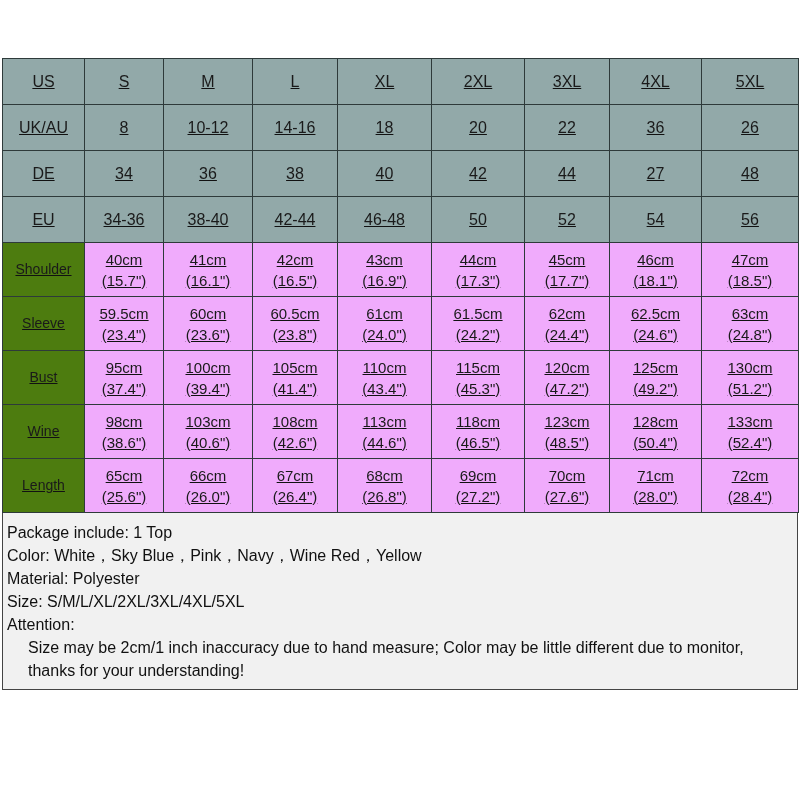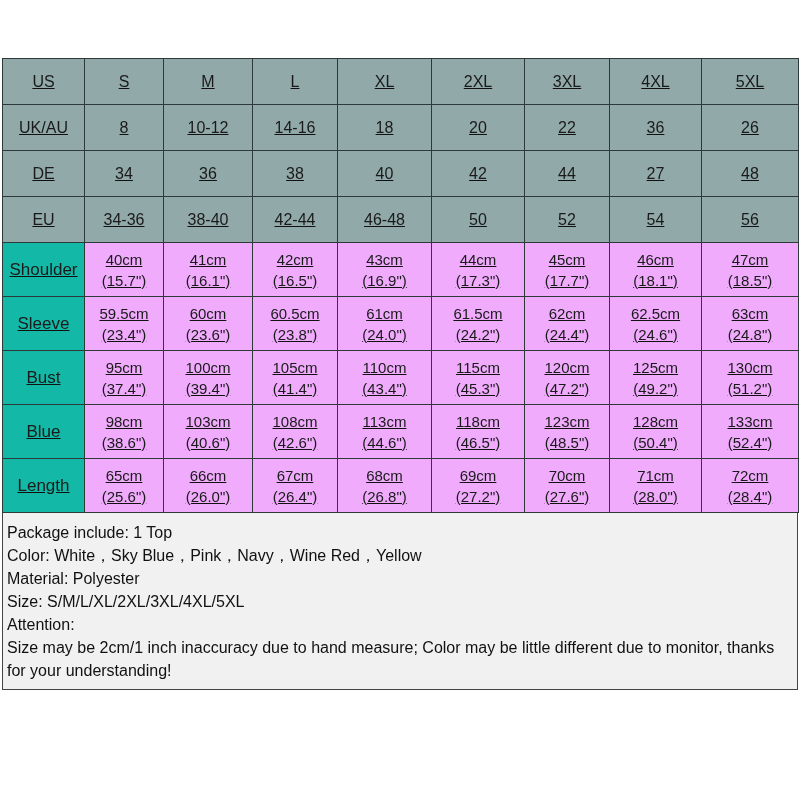--- a/index.html
+++ b/index.html
@@ -8,26 +8,26 @@
   .chart { position: absolute; left: 2px; top: 58px; width: 796px; }
   .title { height: 55px; background: #f1f1f1; border: 1px solid #444; border-bottom: none;
            display: flex; align-items: center; justify-content: center;
            font-size: 22px; color: #1a1a1a; box-sizing: border-box; }
   table { border-collapse: collapse; width: 796px; table-layout: fixed; text-decoration: underline; }
   td { border: 1.5px solid #2e3a3a; text-align: center; vertical-align: middle;
        padding: 0; font-size: 15px; line-height: 21px; color: #1a1a1a; }
   tr.hdr td { background: #92a9a9; height: 45px; font-size: 16px; }
   tr.hdr td.lbl { font-size: 16px; }
   tr.meas td { background: #f0abfc; height: 53px; }
-  tr.meas td.lbl { background: #14b8a6; font-size: 17px; }
+  tr.meas td.lbl { background: #4d7c0f; font-size: 14px; }
   .notes { border: 1.5px solid #444; border-top: none; background: #f1f1f1;
            padding: 8px 8px 6px 4px; box-sizing: border-box; height: 177px;
            font-size: 16px; line-height: 23px; color: #111; }
   .notes div { white-space: nowrap; }
-  .notes .wrap { white-space: normal; }
+  .notes .wrap { white-space: normal; margin-left: 21px; }
 </style>
 </head>
 <body>
 
 <div class="chart">
 
   <table>
     <colgroup>
       <col style="width:82px">
         <col style="width:79px">
@@ -185,21 +185,21 @@
           <td>
             <div>125cm</div>
             <div>(49.2")</div>
           </td>
           <td>
             <div>130cm</div>
             <div>(51.2")</div>
           </td>
         </tr>
         <tr class="meas">
-          <td class="lbl">Blue</td>
+          <td class="lbl">Wine</td>
           <td>
             <div>98cm</div>
             <div>(38.6")</div>
           </td>
           <td>
             <div>103cm</div>
             <div>(40.6")</div>
           </td>
           <td>
             <div>108cm</div>

